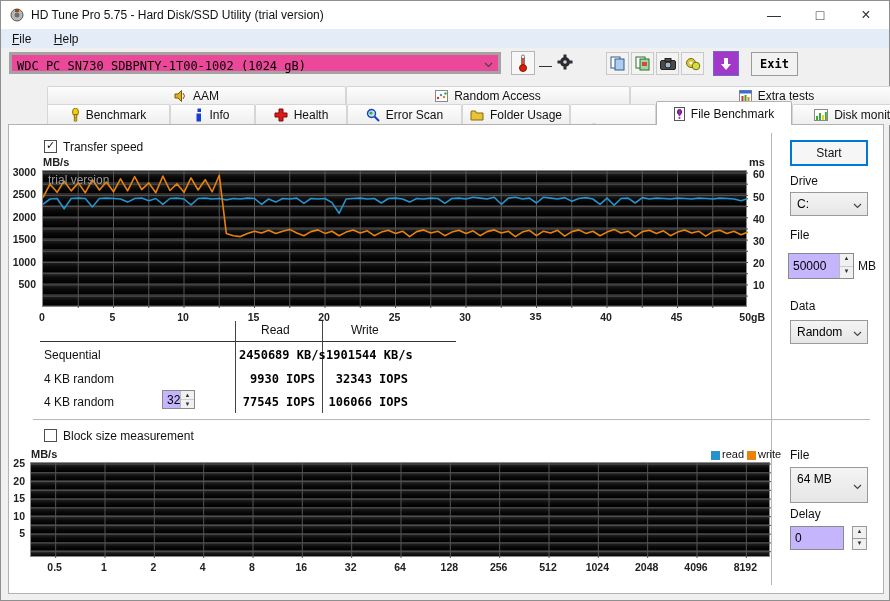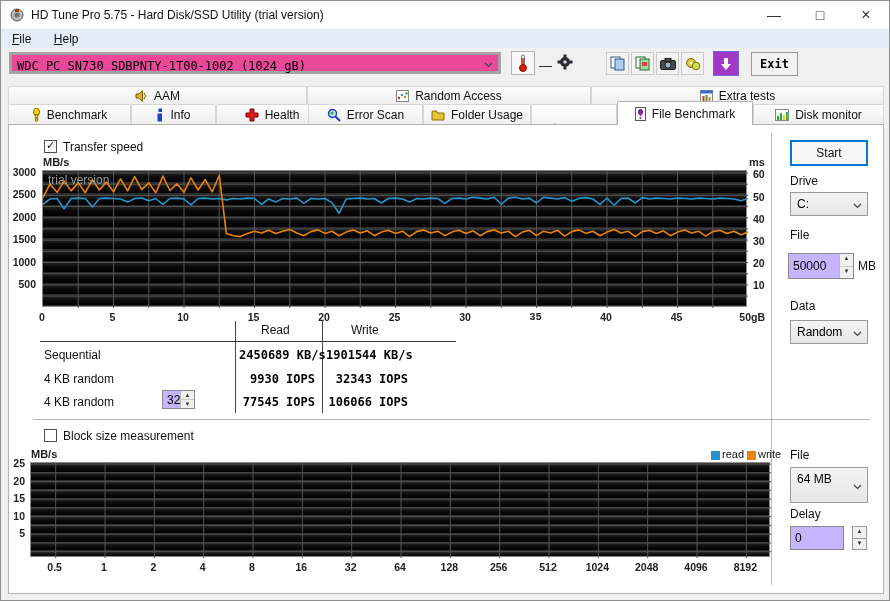--- a/index.html
+++ b/index.html
@@ -16,21 +16,21 @@
   .menu-item::first-letter{text-decoration:underline;}
   
   .toolbar{position:absolute;left:0;top:47px;width:100%;height:38px;background:#f0f0f0;}
   .combo{box-sizing:border-box;background:#ec4899;border:3px solid #a3a3a3;position:absolute;}
   .combo .ctext{position:absolute;left:5px;top:3px;white-space:nowrap;}
   .chev{position:absolute;right:5px;top:50%;transform:translateY(-50%);}
   .toolbtn{position:absolute;box-sizing:border-box;border:1px solid #b5b5b5;background:#f7f7f7;display:flex;align-items:center;justify-content:center;}
   .flatbtn{position:absolute;display:flex;align-items:center;justify-content:center;box-sizing:border-box;border:1px solid #c9c9c9;background:#f3f3f3;}
   .exitbtn{position:absolute;box-sizing:border-box;border:1px solid #9a9a9a;background:#f2f2f2;font:bold 12px "DejaVu Sans Mono",monospace;text-align:center;}
   
-  .tab{position:absolute;box-sizing:border-box;border:1px solid #d6d6d6;border-bottom:none;background:linear-gradient(#fdfdfd,#eeeeee);display:flex;align-items:center;justify-content:center;gap:6px;font-size:12px;color:#111;border-radius:2px 2px 0 0;}
+  .tab{position:absolute;box-sizing:border-box;border:1px solid #d6d6d6;border-bottom:none;background:linear-gradient(#fdfdfd,#eeeeee);display:flex;align-items:center;justify-content:center;gap:6px;font-size:12px;color:#111;border-radius:2px 2px 0 0;margin-left:39px;}
   .tab.active{background:#ffffff;border:1px solid #b3b3b3;border-bottom:none;z-index:5;}
   
   #page{position:absolute;left:7px;top:123px;width:876px;height:470px;background:#ffffff;border:1px solid #b3b3b3;box-sizing:border-box;}
   .lbl{position:absolute;font-size:12px;color:#111;white-space:nowrap;}
   .small-axis{position:absolute;font:bold 11px "Liberation Sans",sans-serif;color:#222;white-space:nowrap;}
   .tick{position:absolute;font:bold 10.5px "Liberation Sans",sans-serif;color:#222;white-space:nowrap;}
   .checkbox{position:absolute;width:13px;height:13px;box-sizing:border-box;border:1px solid #4d4d4d;background:#fff;}
   .checkbox.checked::after{content:"\2713";position:absolute;left:1px;top:-2px;font:bold 11px "DejaVu Sans",sans-serif;color:#111;}
   .plot{position:absolute;box-sizing:border-box;border:1px solid #8a8a8a;background:repeating-linear-gradient(180deg,#2e2e2e 0px,#0a0a0a 6px,#000 11.2px);}
   .plot2{position:absolute;box-sizing:border-box;border:1px solid #8a8a8a;background:repeating-linear-gradient(180deg,#2e2e2e 0px,#0a0a0a 5px,#000 8.75px);}
@@ -176,21 +176,21 @@
       </svg>
     <span>Benchmark</span>
   </div>
   <div class="tab" style="left:130px;top:103px;width:85px;height:21px;">
     <svg width="8" height="14">
         <rect x="2.5" y="0.5" width="3.5" height="3.5" fill="#1a3fd0"></rect>
         <rect x="1.5" y="5.5" width="4.5" height="8" fill="#1a3fd0"></rect>
       </svg>
     <span>Info</span>
   </div>
-  <div class="tab" style="left:215px;top:103px;width:112px;height:21px;">
+  <div class="tab" style="left:215px;top:103px;width:92px;height:21px;">
     <svg width="14" height="14">
         <polygon points="5,1 9,1 9,5 13,5 13,9 9,9 9,13 5,13 5,9 1,9 1,5 5,5" fill="#e01818" stroke="#7a0a0a"></polygon>
       </svg>
     <span>Health</span>
   </div>
   <div class="tab" style="left:307px;top:103px;width:115px;height:21px;">
     <svg width="14" height="14">
         <circle cx="5.5" cy="5.5" r="4" fill="#bfe2f2" stroke="#1a3fbf" stroke-width="1.4"></circle>
         <circle cx="5" cy="5" r="1.6" fill="#2fae2f"></circle>
         <line x1="8.5" y1="8.5" x2="13" y2="13" stroke="#1a3fbf" stroke-width="2"></line>

